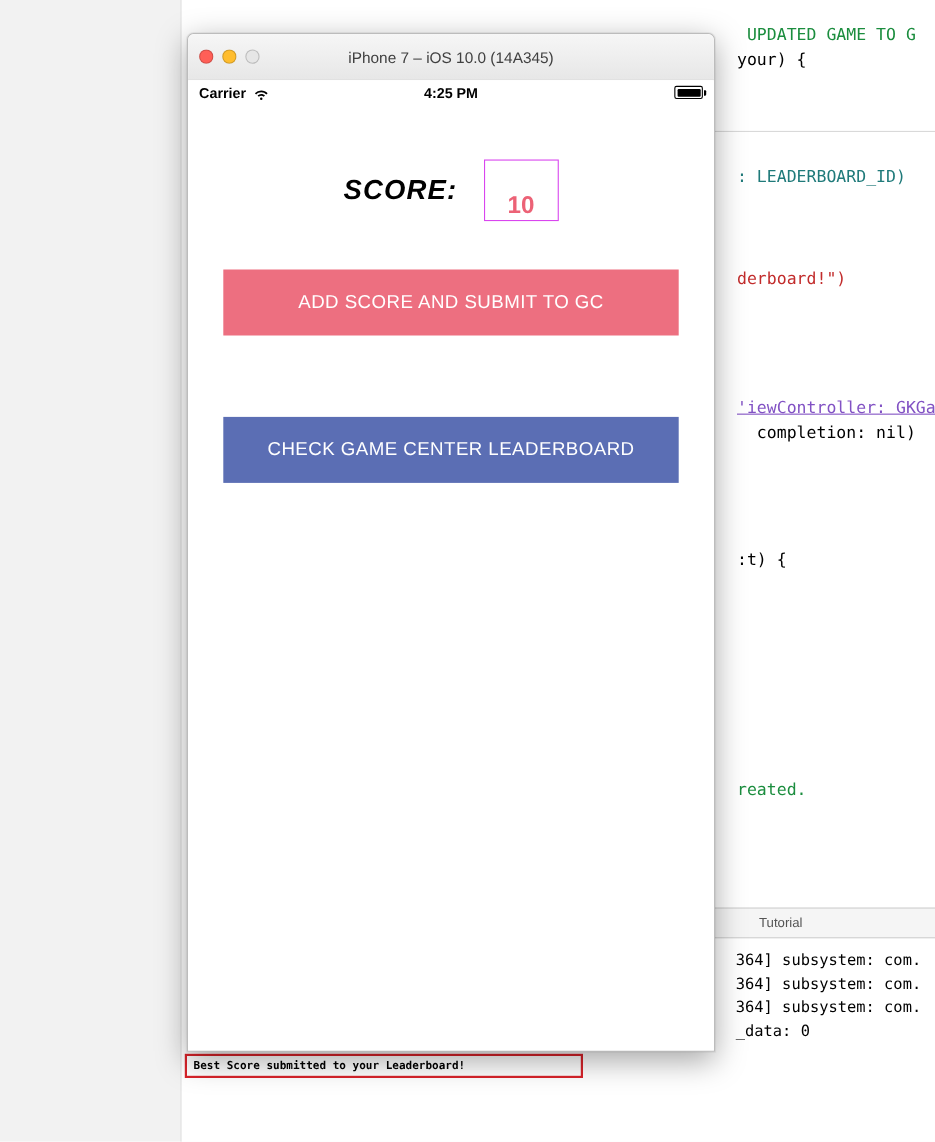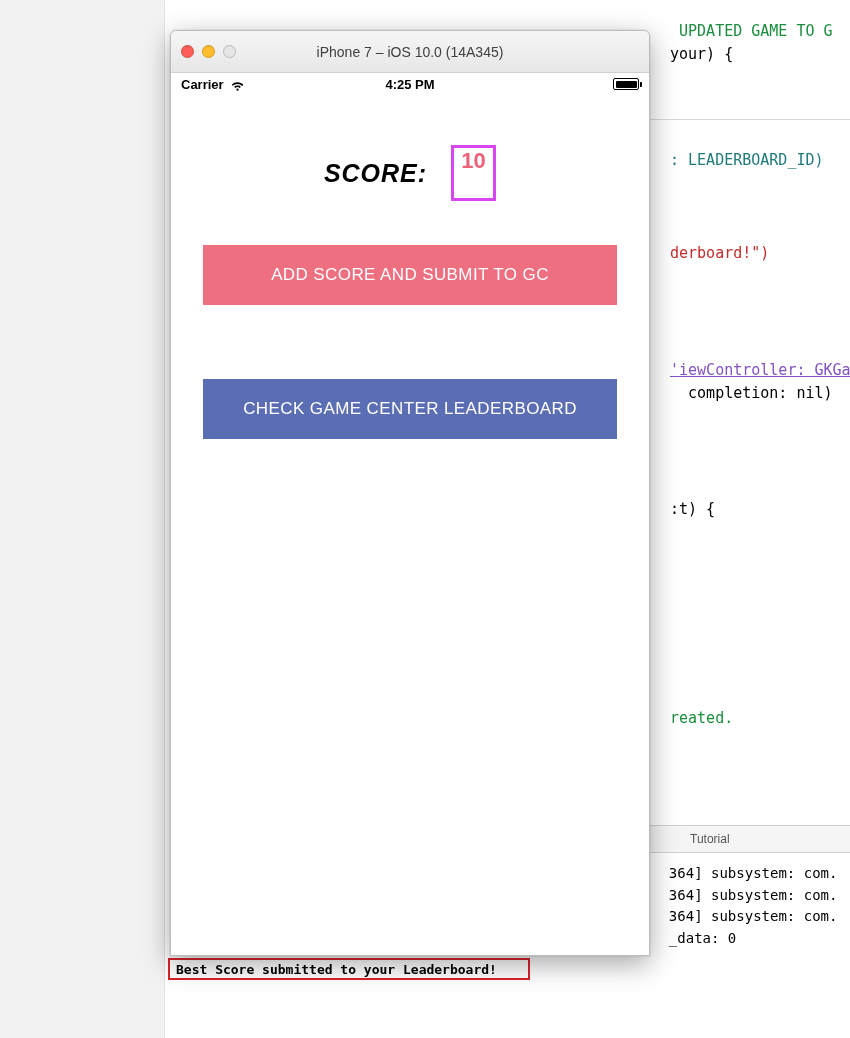--- a/index.html
+++ b/index.html
@@ -51,21 +51,21 @@
   }
 
   
   .console-highlight {
     position: absolute;
     left: 168px; top: 958px;
     width: 362px; height: 22px;
     border: 2px solid #d8232a;
     display: flex; align-items: center;
     font-family: "Menlo","Monaco",monospace;
-    font-size: 13px; font-weight: bold;
+    font-size: 10px; font-weight: bold;
     padding-left: 6px;
     background: #fff;
     z-index: 1;
   }
 
   
   .sim-window {
     position: absolute;
     left: 170px; top: 30px;
     width: 480px; height: 926px;
@@ -124,23 +124,23 @@
     padding: 50px 28px 0;
     display:flex; flex-direction:column; align-items:center;
   }
   .score-row { display:flex; align-items:center; gap:24px; margin-bottom:44px;}
   .score-label {
     font-family: "Arial Black","Helvetica Neue",sans-serif;
     font-weight:900; font-style:italic; letter-spacing:1px;
     font-size:25px;
   }
   .score-value-box {
-    border: 3px solid #d946ef;
-    width: 45px; height: 56px;
-    display:flex; align-items:flex-start; justify-content:center;
+    border: 1px solid #d946ef;
+    width: 68px; height: 56px;
+    display:flex; align-items:flex-end; justify-content:center;
     font-size:22px; font-weight:700;
     color:#ec6276;
   }
   .btn {
     width: 414px; height: 60px;
     border: none; color:#fff;
     font-size:17px; letter-spacing:.4px;
     font-weight:400;
     cursor:pointer;
   }

